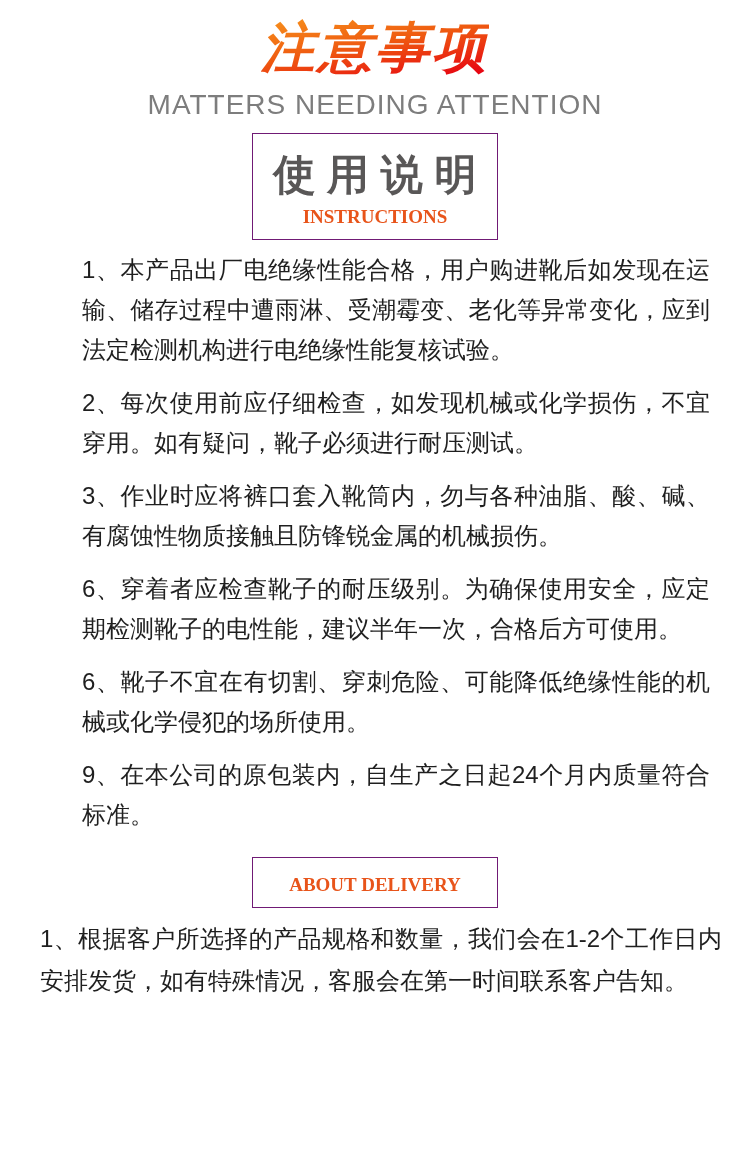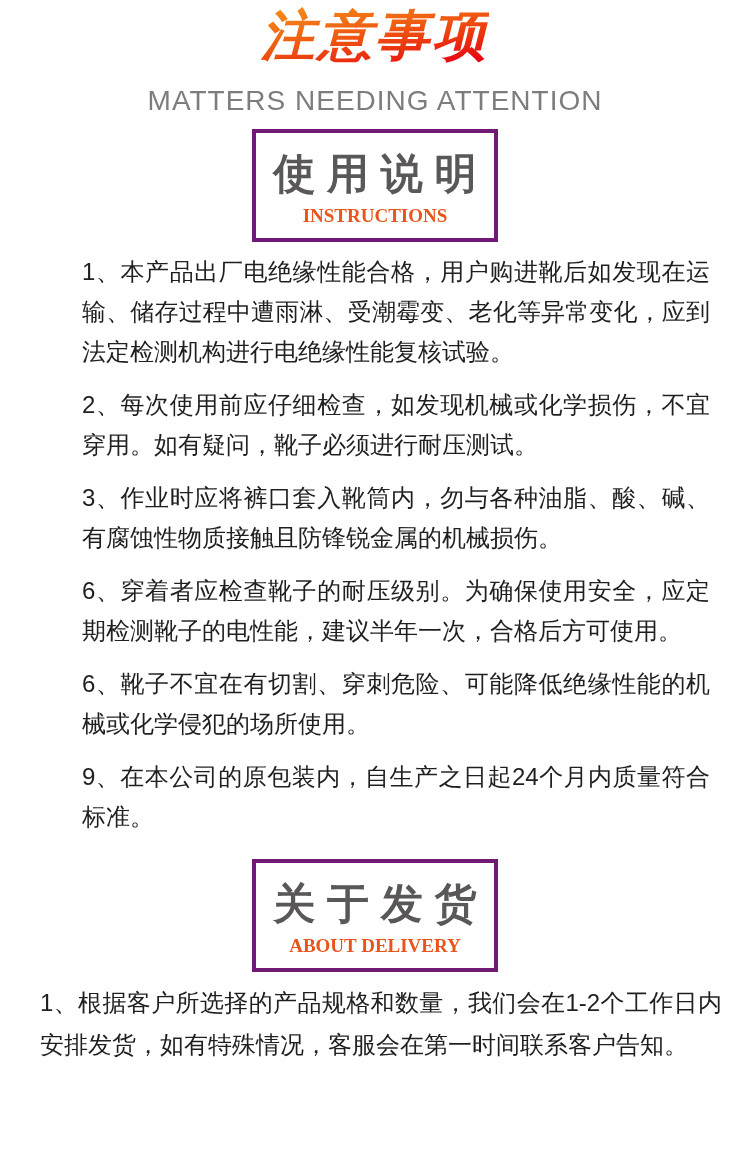--- a/index.html
+++ b/index.html
@@ -4,42 +4,42 @@
 <style>
   * { margin:0; padding:0; box-sizing:border-box; }
   html,body { background:#ffffff; }
   body { font-family:"Liberation Sans","DejaVu Sans",sans-serif; }
   .page {
     width:750px; height:1175px; margin:0 auto; background:#ffffff;
     overflow:hidden; position:relative;
   }
 
   
-  .header { text-align:center; padding-top:0; }
+  .header { text-align:center; padding-top:12px; }
   .main-title {
     display:inline-block;
     font-size:54px; font-weight:bold; font-style:italic;
     letter-spacing:3px;
     color:#e8420e;
   }
   @supports ((-webkit-background-clip:text) or (background-clip:text)) {
     .main-title {
       background:linear-gradient(170deg,#f7941d 5%,#ef5a10 45%,#e60012 90%);
       -webkit-background-clip:text; background-clip:text;
       -webkit-text-fill-color:transparent; color:transparent;
     }
   }
   .subtitle {
-    font-size:28px; color:#7d7d7d; letter-spacing:1px; margin-top:12px;
+    font-size:28px; color:#7d7d7d; letter-spacing:1px; margin-top:4px;
     font-weight:normal;
   }
 
   
   .section-box {
-    width:246px; margin:12px auto 0; border:4px solid #701a75;
+    width:246px; margin:12px auto 0; border:1px solid #701a75;
     text-align:center; padding:13px 0 11px; background:#ffffff;
   }
   .box-heading {
     display:inline-block;
     font-size:42px; font-weight:bold; color:#595757;
     letter-spacing:0.28em; margin-right:-0.28em;
   }
   .box-subheading {
     font-size:19px; font-weight:bold; color:#e8541a; margin-top:3px;font-family:Liberation Serif, serif;
   }
@@ -77,21 +77,20 @@
   <div class="instructions-list">
     <p class="instruction-item">1、本产品出厂电绝缘性能合格，用户购进靴后如发现在运输、储存过程中遭雨淋、受潮霉变、老化等异常变化，应到法定检测机构进行电绝缘性能复核试验。</p>
     <p class="instruction-item">2、每次使用前应仔细检查，如发现机械或化学损伤，不宜穿用。如有疑问，靴子必须进行耐压测试。</p>
     <p class="instruction-item">3、作业时应将裤口套入靴筒内，勿与各种油脂、酸、碱、有腐蚀性物质接触且防锋锐金属的机械损伤。</p>
     <p class="instruction-item">6、穿着者应检查靴子的耐压级别。为确保使用安全，应定期检测靴子的电性能，建议半年一次，合格后方可使用。</p>
     <p class="instruction-item">6、靴子不宜在有切割、穿刺危险、可能降低绝缘性能的机械或化学侵犯的场所使用。</p>
     <p class="instruction-item">9、在本公司的原包装内，自生产之日起24个月内质量符合标准。</p>
   </div>
 
   <div class="section-box delivery-box">
-    <div class="box-heading">关于发货</div>
     <div class="box-subheading">ABOUT DELIVERY</div>
   </div>
 
   <div class="delivery-list">
     <p class="delivery-item">1、根据客户所选择的产品规格和数量，我们会在1-2个工作日内安排发货，如有特殊情况，客服会在第一时间联系客户告知。</p>
 
   </div>
 
 </div>
 

